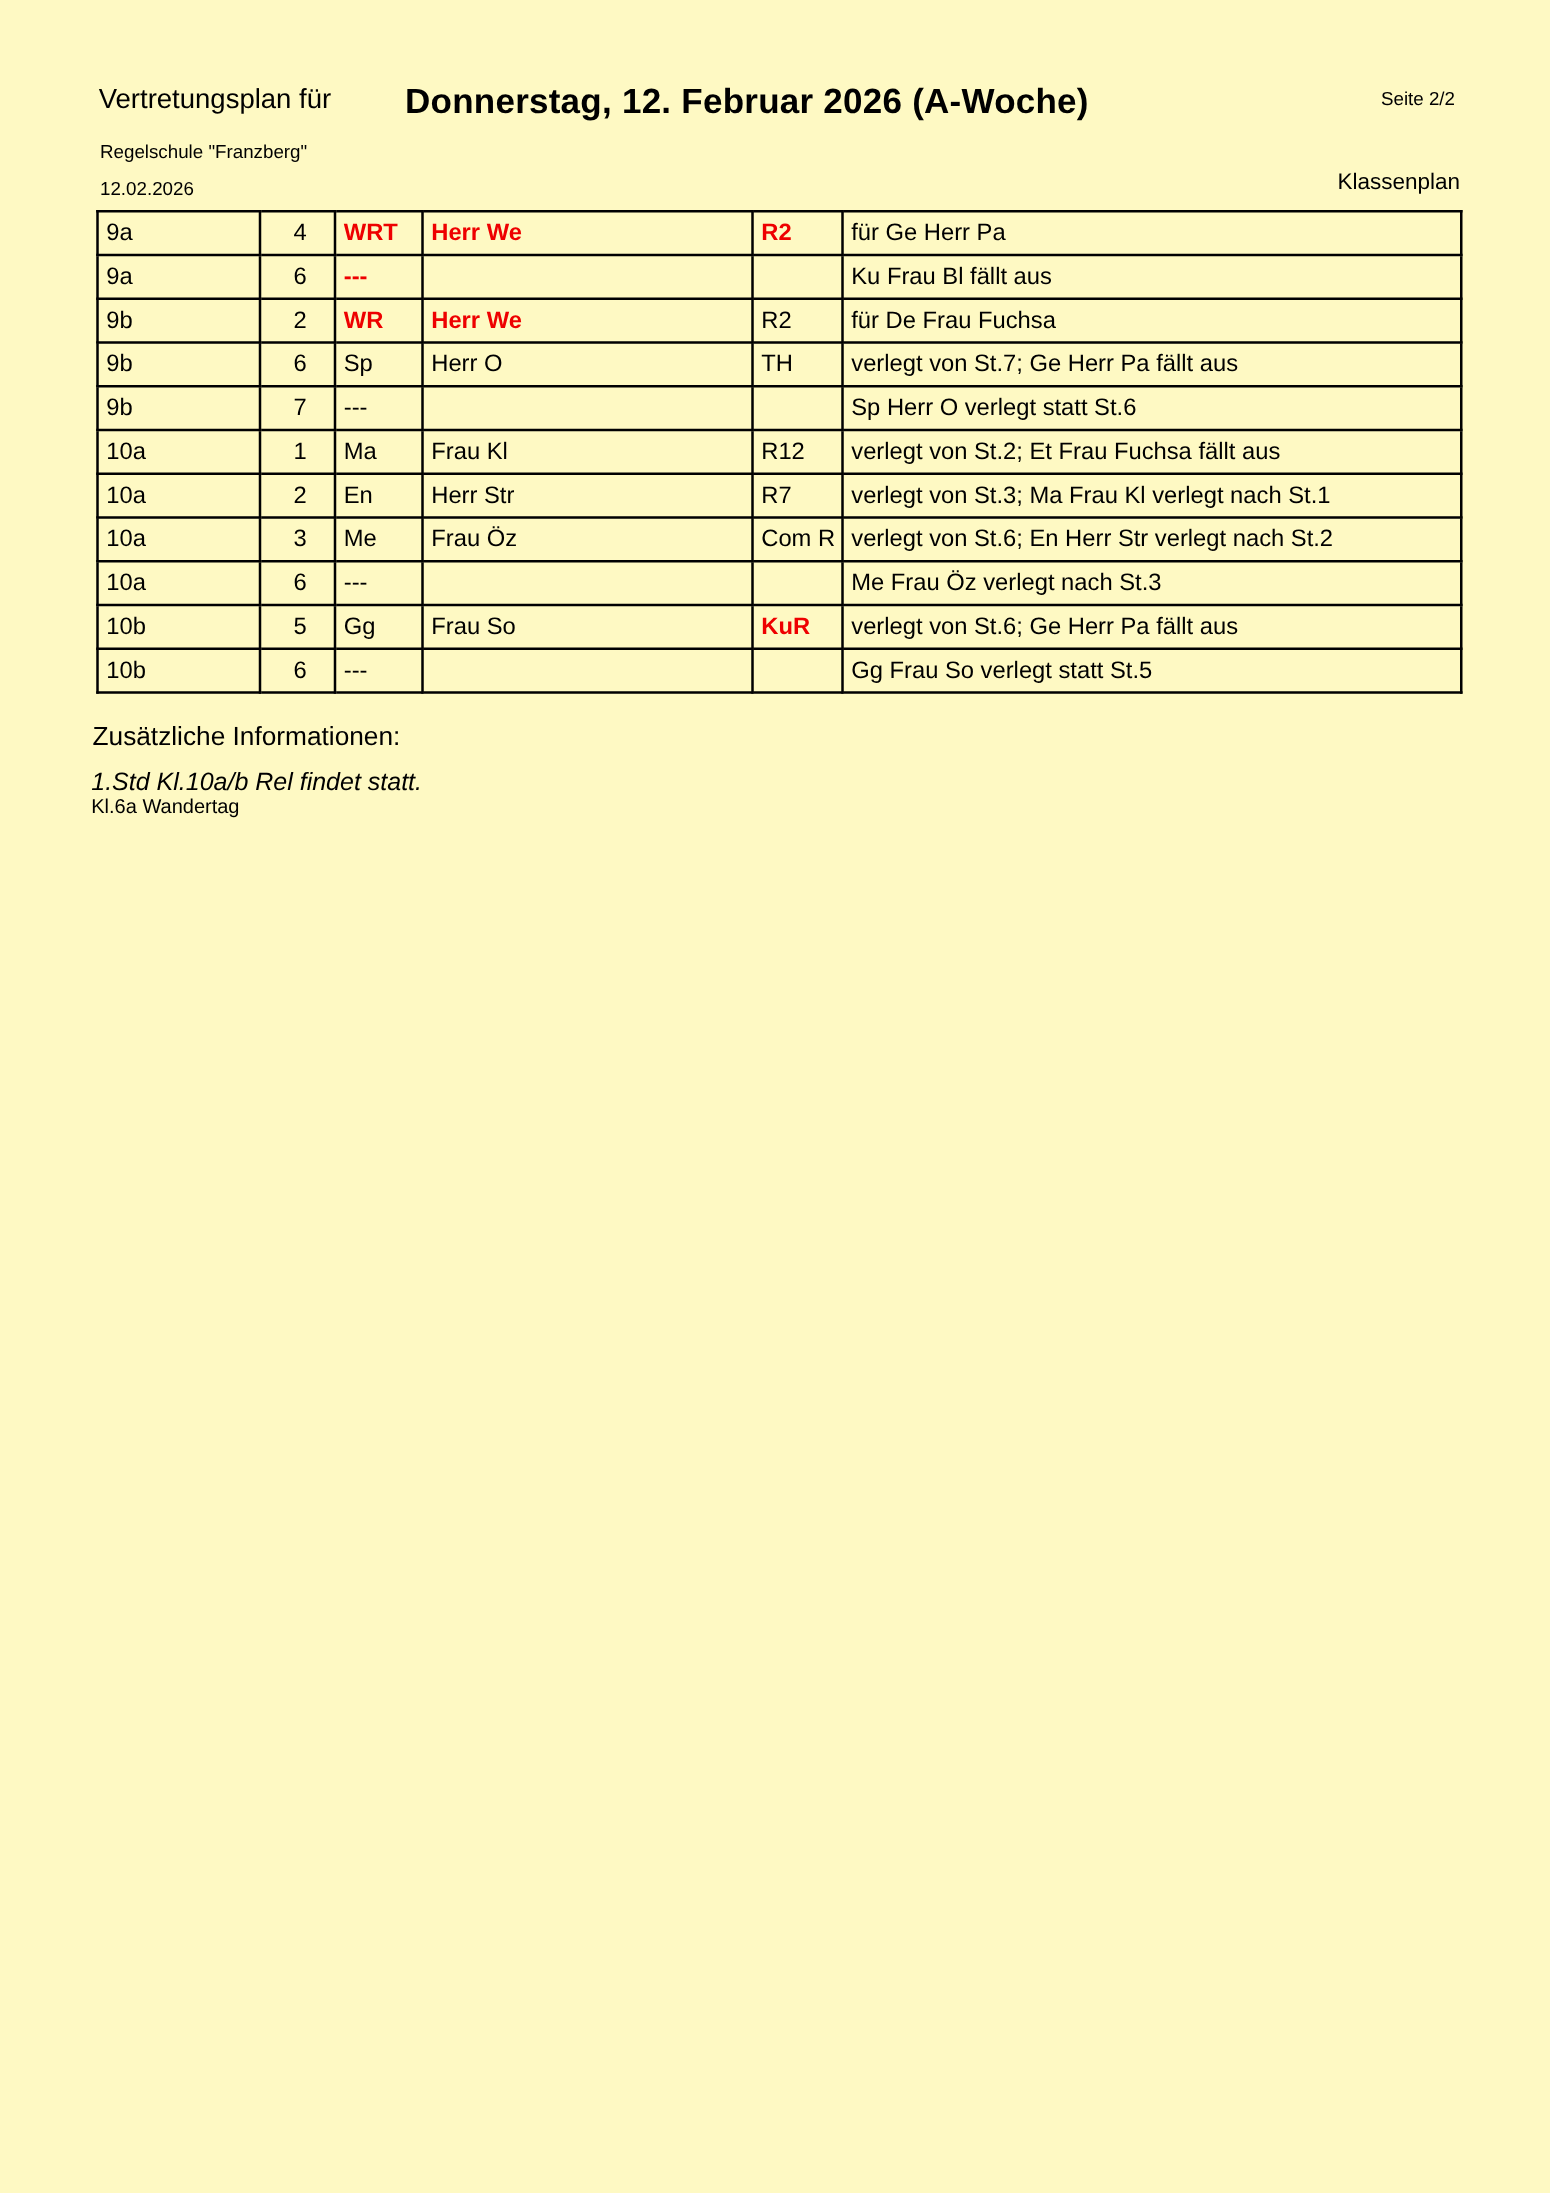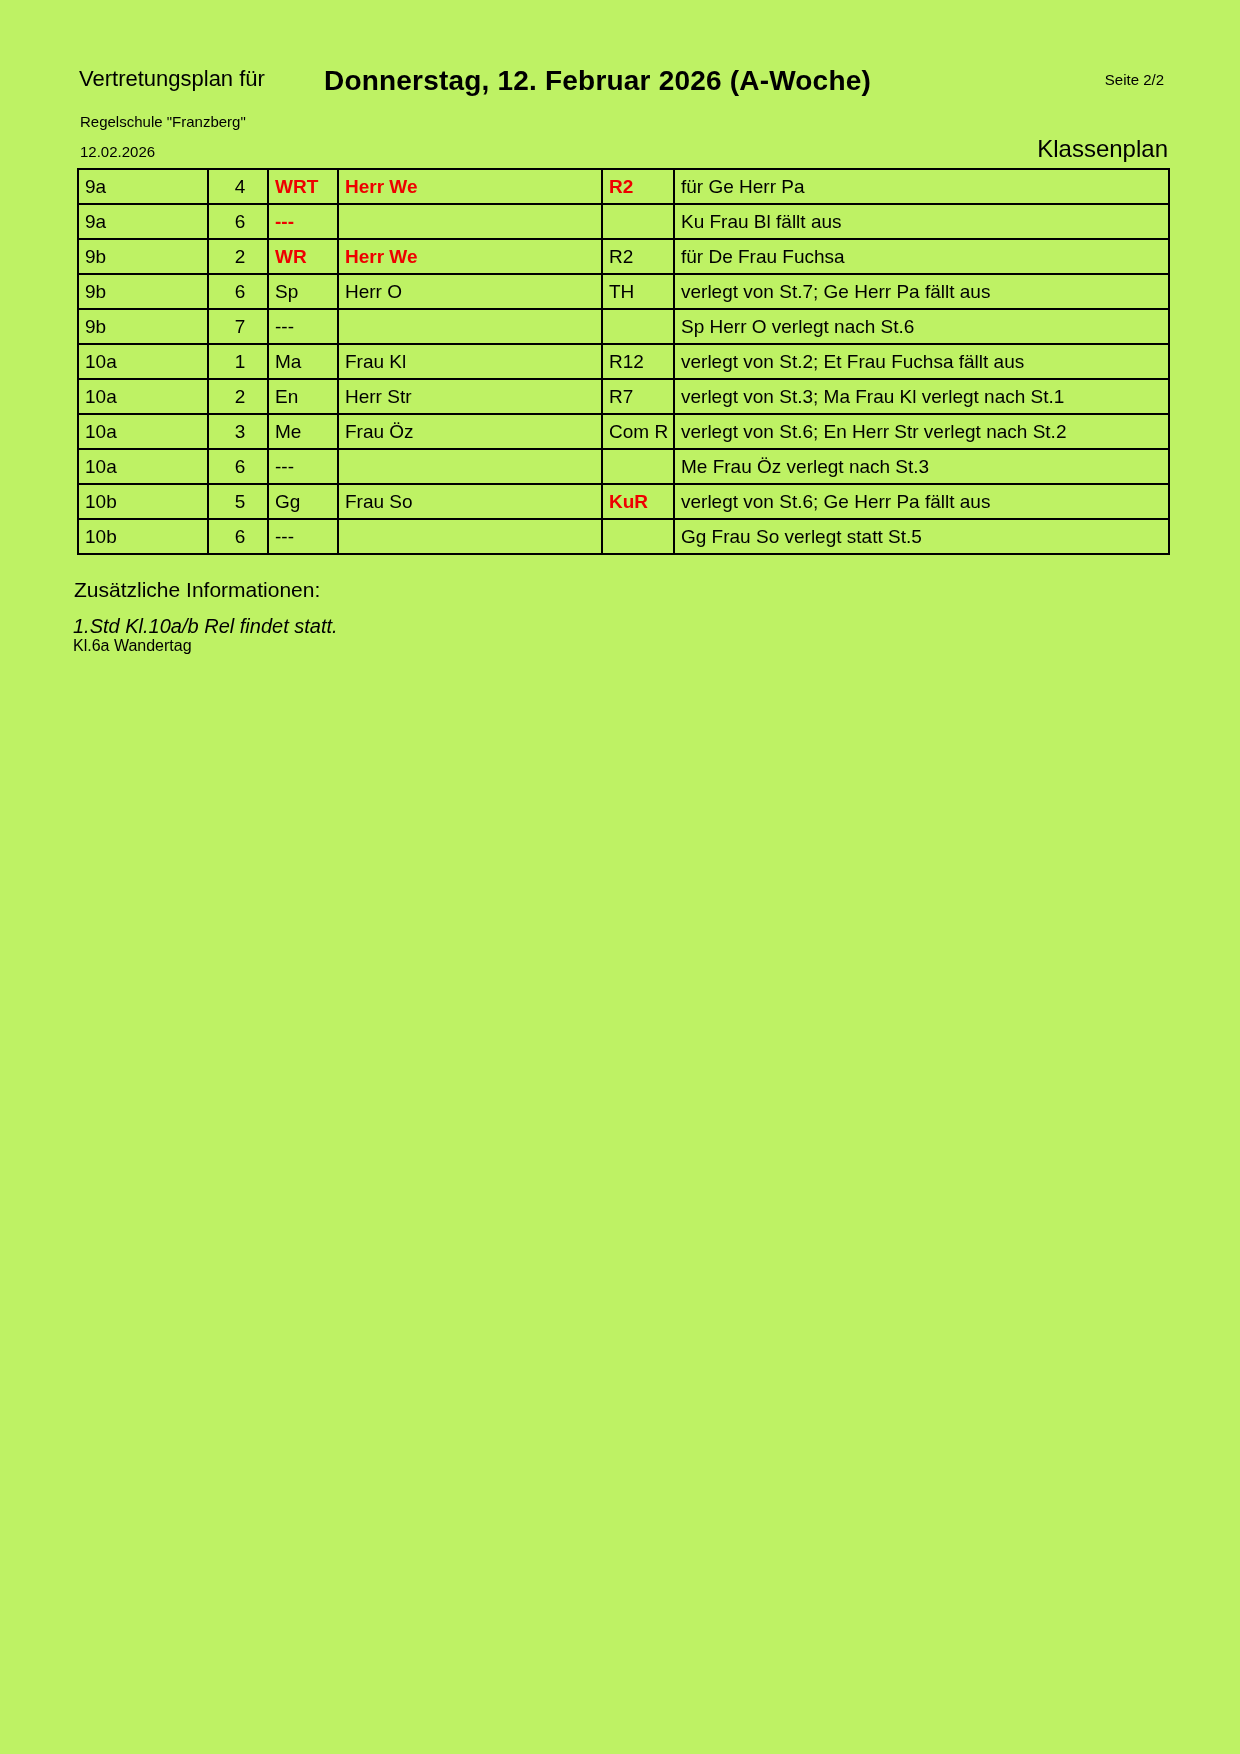--- a/index.html
+++ b/index.html
@@ -1,31 +1,31 @@
 <!DOCTYPE html>
 <html><head>
 <meta charset="utf-8">
 <style>
   :root { --red: #ee0000; --ink: #000000; }
   html, body { margin: 0; padding: 0; background: #ffffff; }
   .page {
     position: relative;
     width: 1240px;
     height: 1754px;
-    background: #bef264;
+    background: #fef9c3;
     font-family: "Liberation Sans", sans-serif;
     color: var(--ink);
     overflow: hidden;
   }
   .title-prefix { position: absolute; left: 79px;  top: 66px;  font-size: 22px; }
   .title-date   { position: absolute; left: 324px; top: 65px;  font-size: 28px; font-weight: bold; letter-spacing: 0.2px; }
   .page-indicator { position: absolute; top: 71px; right: 76px; font-size: 15px; }
   .school       { position: absolute; left: 80px;  top: 113px; font-size: 15px; }
   .doc-date     { position: absolute; left: 80px;  top: 143px; font-size: 15px; }
-  .plan-type    { position: absolute; top: 135px;  right: 72px; font-size: 24px; }
+  .plan-type    { position: absolute; top: 135px;  right: 72px; font-size: 18px; }
 
   table.plan {
     position: absolute;
     left: 77px;
     top: 168px;
     border-collapse: collapse;
     table-layout: fixed;
   }
   table.plan td {
     border: 2px solid #000;
@@ -103,21 +103,21 @@
           <td class="col-teacher">Herr O</td>
           <td class="col-room">TH</td>
           <td class="col-note">verlegt von St.7; Ge Herr Pa fällt aus</td>
         </tr>
         <tr>
           <td class="col-class">9b</td>
           <td class="col-period">7</td>
           <td class="col-subject">---</td>
           <td class="col-teacher"></td>
           <td class="col-room"></td>
-          <td class="col-note">Sp Herr O verlegt nach St.6</td>
+          <td class="col-note">Sp Herr O verlegt statt St.6</td>
         </tr>
         <tr>
           <td class="col-class">10a</td>
           <td class="col-period">1</td>
           <td class="col-subject">Ma</td>
           <td class="col-teacher">Frau Kl</td>
           <td class="col-room">R12</td>
           <td class="col-note">verlegt von St.2; Et Frau Fuchsa fällt aus</td>
         </tr>
         <tr>

